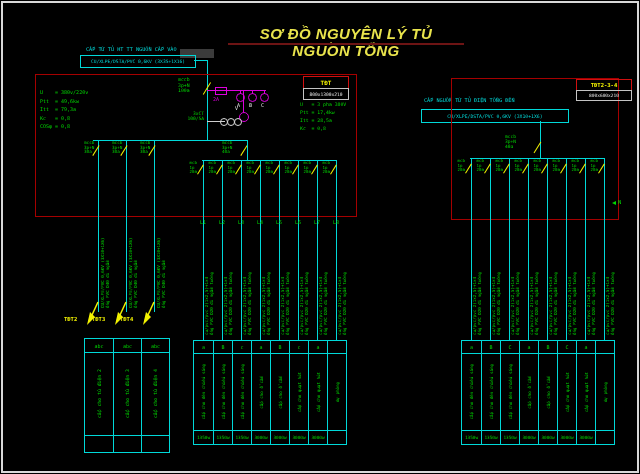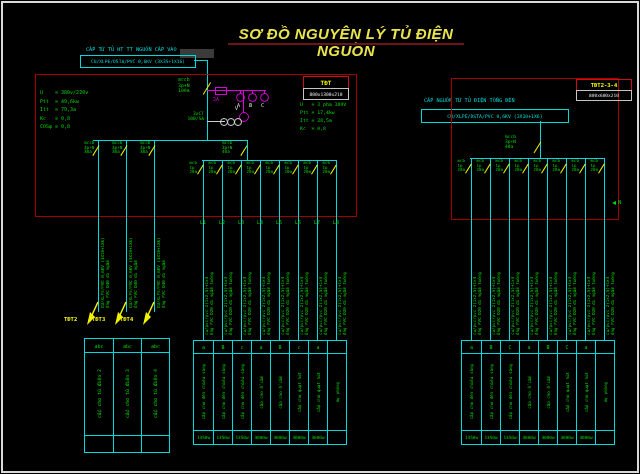--- a/index.html
+++ b/index.html
@@ -31,21 +31,21 @@
   .cell.pt{border-top:1px solid var(--cyan);}
   .vcell{writing-mode:vertical-rl;transform:rotate(180deg);color:var(--green);}
 </style>
 </head>
 <body>
 
 <div id="canvas">
 
   <div class="abs" style="left:1px;top:1px;right:1px;bottom:1px;border:2px solid #d9d9d9;"></div>
 
-  <div class="abs title" style="left:230px;top:25px;width:232px;">SƠ ĐỒ NGUYÊN LÝ TỦ ĐIỆN NGUỒN</div>
+  <div class="abs title" style="left:230px;top:25px;width:232px;">SƠ ĐỒ NGUYÊN LÝ TỦ NGUỒN TỔNG</div>
   <div class="abs" style="left:228px;top:43px;width:236px;height:2px;background:#6d1414;"></div>
   <div class="abs" style="left:180px;top:49px;width:34px;height:9px;background:#3b3b3b;"></div>
 
   <div class="abs cyan t" style="left:86px;top:46px;font-size:5.2px;">CẤP TỪ TỦ HT TT NGUỒN CẤP VÀO</div>
   <div class="abs" style="left:80px;top:55px;width:114px;height:11px;border:1px solid var(--cyan);
               display:flex;align-items:center;justify-content:center;">
     <span class="cyan t" style="font-size:4.6px;">CU/XLPE/DSTA/PVC 0,6KV (3X35+1X16)</span>
   </div>
   <div class="abs hline" style="left:194px;top:60px;width:14px;"></div>
   <div class="abs wire" style="left:207px;top:60px;width:1px;height:80px;"></div>

